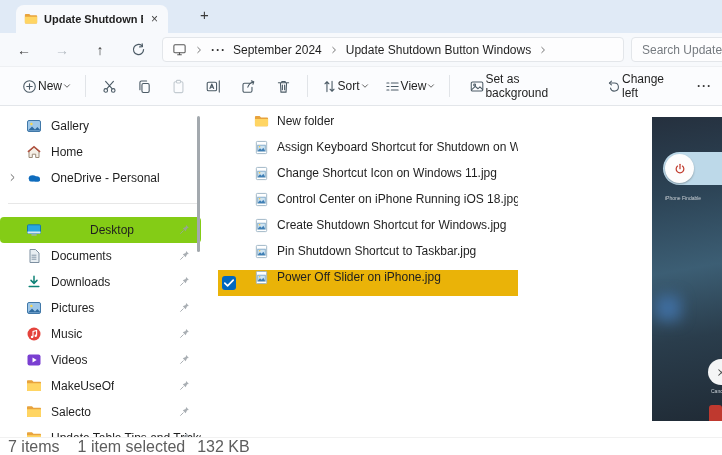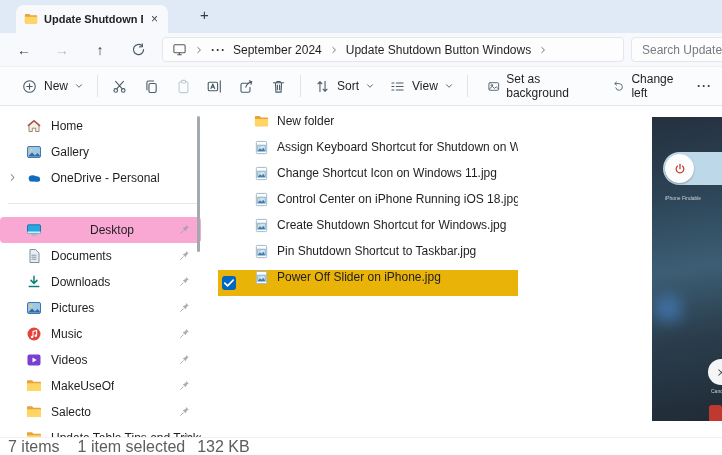--- a/index.html
+++ b/index.html
@@ -31,37 +31,37 @@
   .crumb-ovf { color:#333; letter-spacing:1px; font-weight:bold; }
   .addr-monitor { width:15px; height:15px; }
   .searchfield { position:absolute; left:631px; top:4px; width:150px; height:25px; background:#fdfdfe;
     border:1px solid #e3e6ea; border-radius:4px; display:flex; align-items:center; padding:0 10px;
     font-size:12px; color:#767b80; }
 
   
   .toolbar { position:absolute; left:0; top:66px; width:722px; height:40px; background:#fbfcfe;
     border-top:1px solid #eef0f3; border-bottom:1px solid #e3e6ea; display:flex; align-items:center;
     padding-left:14px; font-size:12px; }
-  .tbtn { display:flex; align-items:center; gap:6px; height:28px; padding:0 7px; border-radius:4px; }
+  .tbtn { display:flex; align-items:center; height:28px; padding:0 7px; border-radius:4px; }
   .tico { width:17px; height:17px; }
   .tico-sm { width:10px; height:10px; }
   .tb-sep { width:1px; height:22px; background:#e1e4e8; margin:0 6px; }
   .tb-iconbtn { width:36px; justify-content:center; }
   .tb-more { font-weight:bold; letter-spacing:1px; color:#3a3a3a; padding:0 10px; }
 
   
   .content { position:absolute; left:0; top:106px; width:722px; height:331px; background:#fff; overflow:hidden; }
 
   
   .sidebar { position:absolute; left:0; top:0; width:205px; height:331px; font-size:12px; overflow:hidden; }
   .sb-list-top { padding-top:7px; }
   .sb-div { border-top:1px solid #e7e7e7; margin:12px 8px 13px 8px; }
   .sb-row { position:relative; height:26px; display:flex; align-items:center; padding-left:26px;
     gap:9px; margin:0 4px 0 0; border-radius:4px; }
-  .sb-row.sel { background:#f9a8d4;gap:48px; }
+  .sb-row.sel { background:#84cc16;gap:48px; }
   .sb-chev { position:absolute; left:7px; top:7px; width:11px; height:11px; }
   .sb-ic { width:16px; height:16px; flex:none; }
   .sb-label { white-space:nowrap; overflow:hidden; }
   .sb-pin { position:absolute; right:10px; top:6px; width:13px; height:13px; opacity:.85; }
   .sb-scroll { position:absolute; left:197px; top:10px; width:3px; height:136px; background:#a3a9ae; border-radius:2px; }
 
   
   .files { position:absolute; left:218px; top:8px; width:300px; }
   .f-row { position:relative; height:26px; display:flex; align-items:flex-start; gap:8px; padding-left:36px;
     font-size:12px; }
@@ -271,35 +271,35 @@
   <div class="tb-more">···</div>
 </div>
 
 <div class="content">
 
   <div class="sidebar">
     <div class="sb-list-top">
         <div class="sb-row">
           <span class="ic sb-ic">
             <svg viewBox="0 0 16 16">
-              <path d="M3 7.5 8 3.2l5 4.3V13.5H9.7v-3.3H6.3v3.3H3z" fill="#f5efe6" stroke="#9b8a77"></path>
-              <path d="M1.9 7.9 8 2.6l6.1 5.3" fill="none" stroke="#b0513f" stroke-width="1.4"></path>
-            </svg>
-          </span>
-          <span class="sb-label">Home</span>
-        </div>
-        <div class="sb-row">
-          <span class="ic sb-ic">
-            <svg viewBox="0 0 16 16">
               <rect x="1.5" y="2.5" width="13" height="11" rx="1.5" fill="#9ec7e8" stroke="#4178a8"></rect>
               <circle cx="5.4" cy="6" r="1.2" fill="#f7d44c"></circle>
               <path d="M2 12.6l4-4 3 2.8 2.4-2.3 2.6 2.6v.9z" fill="#2f6ba0"></path>
             </svg>
           </span>
           <span class="sb-label">Gallery</span>
+        </div>
+        <div class="sb-row">
+          <span class="ic sb-ic">
+            <svg viewBox="0 0 16 16">
+              <path d="M3 7.5 8 3.2l5 4.3V13.5H9.7v-3.3H6.3v3.3H3z" fill="#f5efe6" stroke="#9b8a77"></path>
+              <path d="M1.9 7.9 8 2.6l6.1 5.3" fill="none" stroke="#b0513f" stroke-width="1.4"></path>
+            </svg>
+          </span>
+          <span class="sb-label">Home</span>
         </div>
         <div class="sb-row">
           <span class="ic sb-chev">
             <svg viewBox="0 0 16 16">
               <path d="M6 3.8 10.3 8 6 12.2" fill="none" stroke="#555" stroke-width="1.3" stroke-linecap="round" stroke-linejoin="round"></path>
             </svg>
           </span>
           <span class="ic sb-ic">
             <svg viewBox="0 0 16 16">
               <g fill="#0f6cbd">

